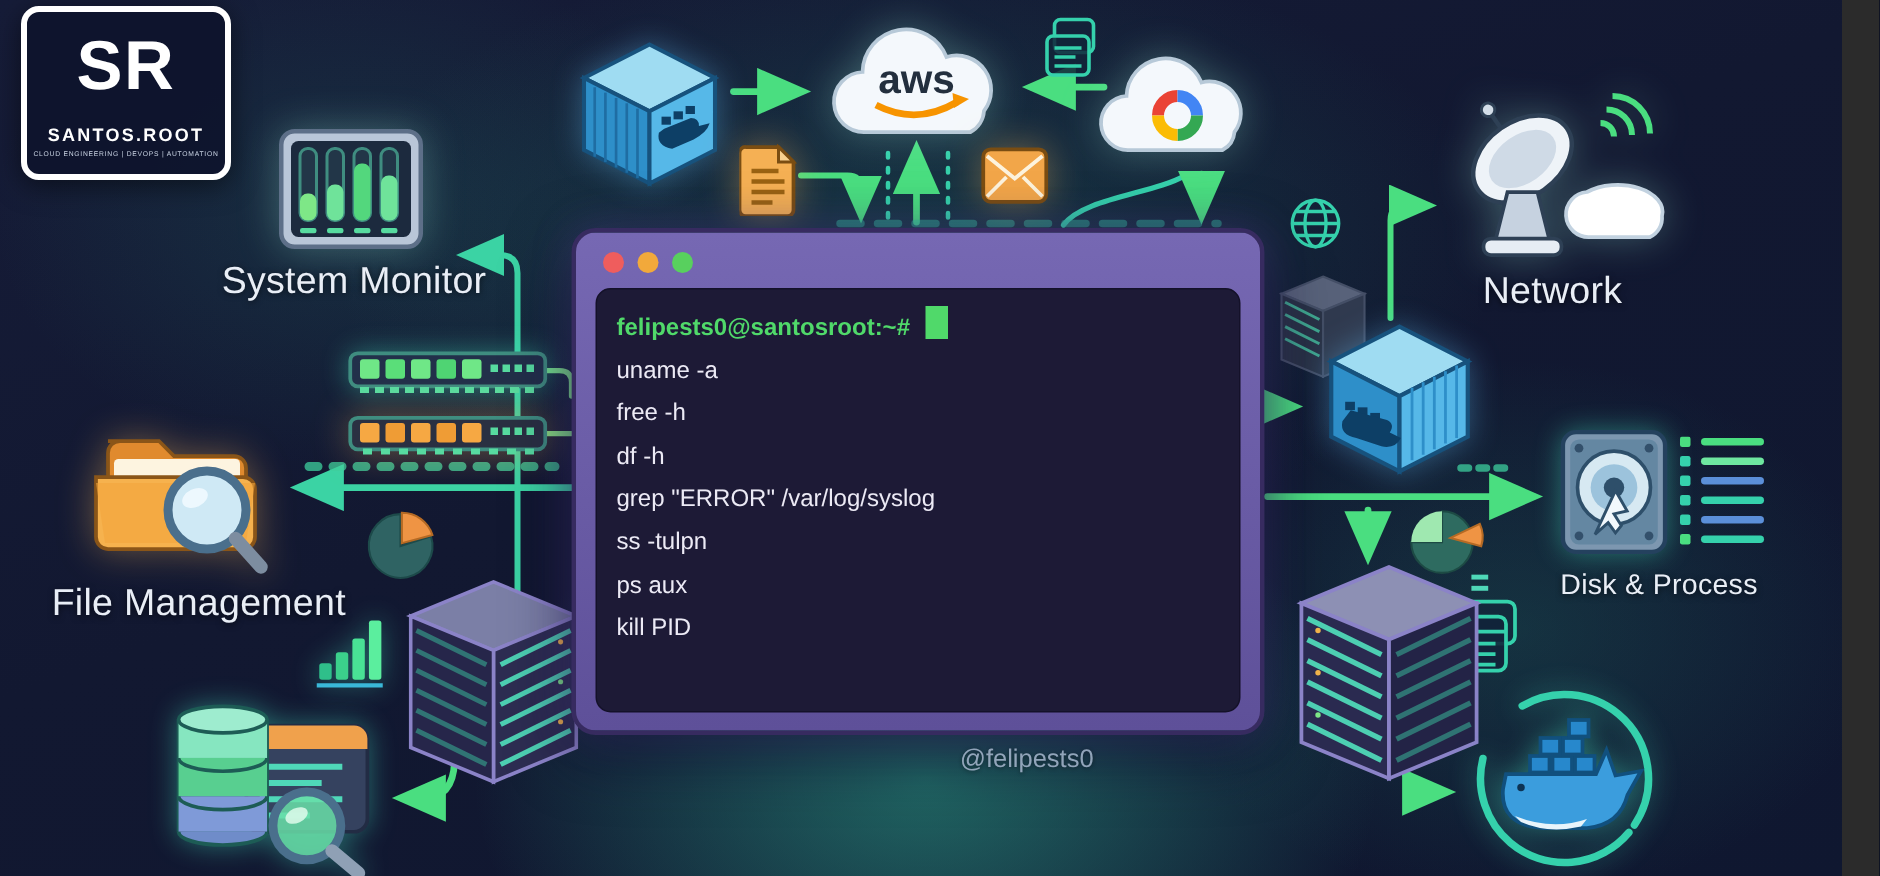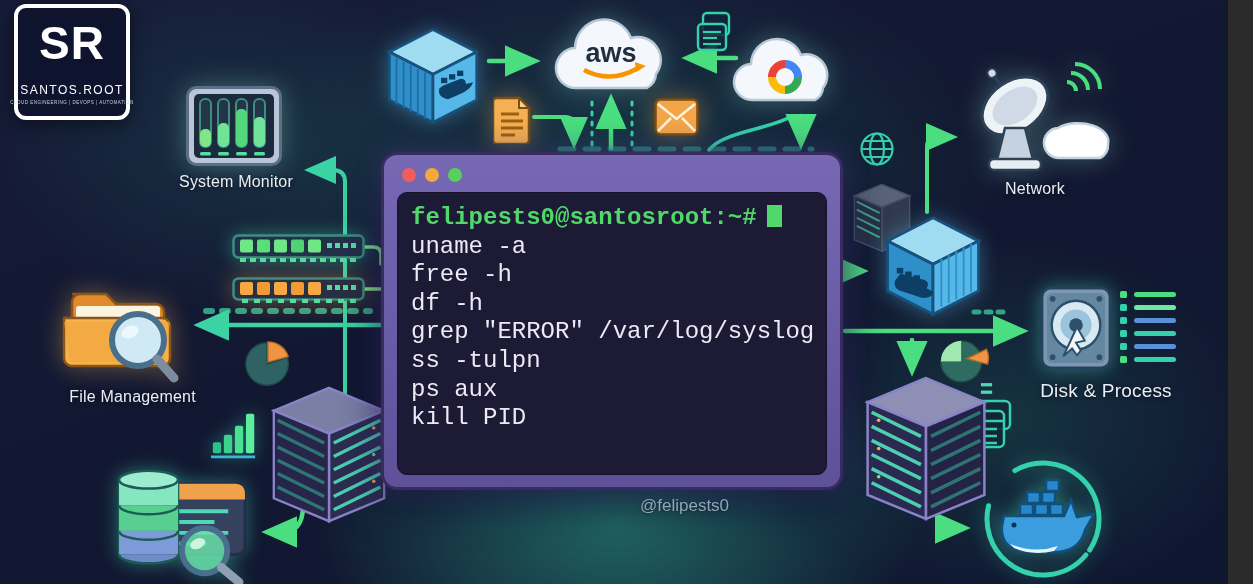--- a/index.html
+++ b/index.html
@@ -14,49 +14,49 @@
       linear-gradient(160deg,#161c38 0%,#121831 45%,#0f1730 100%);
   }
   .abs{position:absolute;}
   svg{display:block;}
   .glow-t{filter:drop-shadow(0 0 9px rgba(70,225,190,.42));}
   .glow-soft{filter:drop-shadow(0 0 13px rgba(160,240,220,.30));}
   .glow-w{filter:drop-shadow(0 0 12px rgba(242,178,88,.40));}
   .glow-b{filter:drop-shadow(0 0 10px rgba(100,190,245,.38));}
   .mirror svg{transform:scaleX(-1);}
   .label{
-    color:#e9eef6;font-size:16px;text-align:center;
+    color:#e9eef6;font-size:25px;text-align:center;
     text-shadow:0 1px 4px rgba(0,0,0,.6);letter-spacing:.2px;
   }
   
   .logo{
-    left:14px;top:4px;width:116px;height:116px;box-sizing:border-box;
+    left:14px;top:4px;width:140px;height:116px;box-sizing:border-box;
     border:4px solid #ffffff;border-radius:12px;background:rgba(14,20,44,.92);
     display:flex;flex-direction:column;align-items:center;justify-content:center;
     box-shadow:0 4px 18px rgba(0,0,0,.5);
   }
   .logo .sr{color:#fff;font-size:46px;font-weight:bold;line-height:1;letter-spacing:1px;}
-  .logo .nm{color:#fff;font-size:12px;font-weight:normal;letter-spacing:1.5px;margin-top:17px;}
+  .logo .nm{color:#fff;font-size:12px;font-weight:bold;letter-spacing:1.5px;margin-top:17px;}
   .logo .tg{color:#c8d2e2;font-size:4.5px;letter-spacing:.5px;margin-top:3px;white-space:nowrap;}
   
   .terminal{
     left:381px;top:152px;width:462px;height:338px;box-sizing:border-box;border-radius:16px;
     background:linear-gradient(180deg,#7668b3,#5e5099);
     border:3px solid #372b60;
     box-shadow:0 12px 42px rgba(15,8,45,.65), 0 0 26px rgba(125,105,205,.30);
   }
   .term-dots{position:absolute;left:18px;top:13px;display:flex;gap:9px;}
   .term-dots i{width:14px;height:14px;border-radius:50%;display:block;}
   .screen{
     position:absolute;left:13px;right:13px;top:37px;bottom:12px;
     background:#1d1a36;border-radius:10px;border:1px solid #141129;
     padding:11px 0 0 13px;box-sizing:border-box;overflow:hidden;
   }
   .tline{
-    font-family:Liberation Mono, monospace;font-size:24px;line-height:28.6px;
+    font-family:Liberation Sans, sans-serif;font-size:16px;line-height:28.6px;
     color:#eceaf5;white-space:pre;
   }
   .tprompt{color:#50d96a;font-weight:bold;}
   .cursor{display:inline-block;width:15px;height:22px;background:#50d96a;vertical-align:-3px;margin-left:10px;}
   .handle{color:#9fb0c6;font-size:17px;text-align:left;opacity:.9;text-shadow:0 1px 3px rgba(0,0,0,.5);}
   .title{
     color:#ffffff;font-size:45px;font-weight:800;letter-spacing:1px;text-align:center;
     text-shadow:0 3px 8px rgba(0,0,0,.55);
   }
   .right-bar{left:1228px;top:0;width:25px;height:584px;background:#2b2b2b;}

